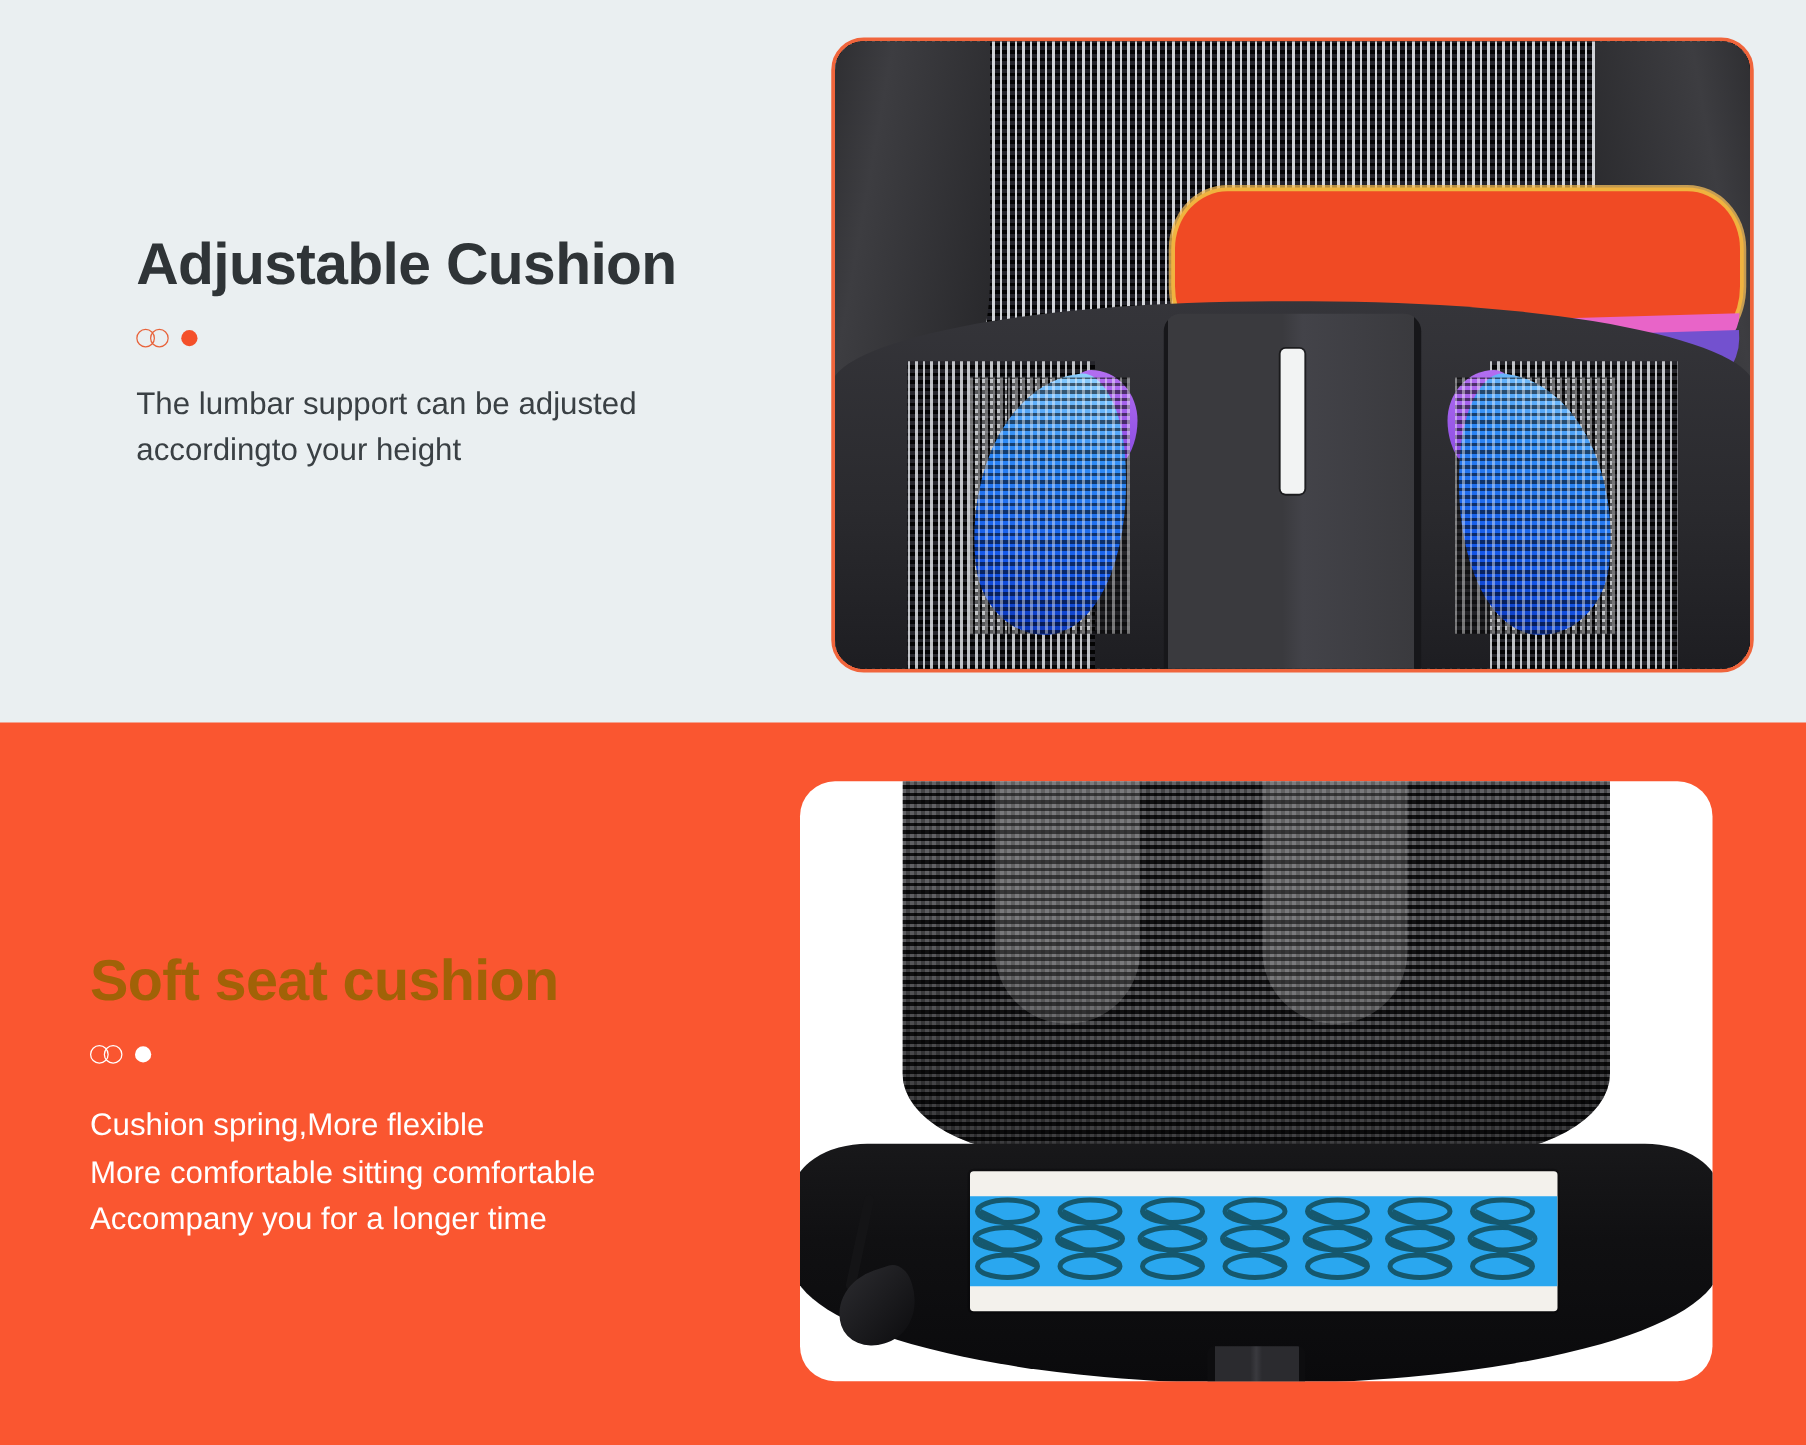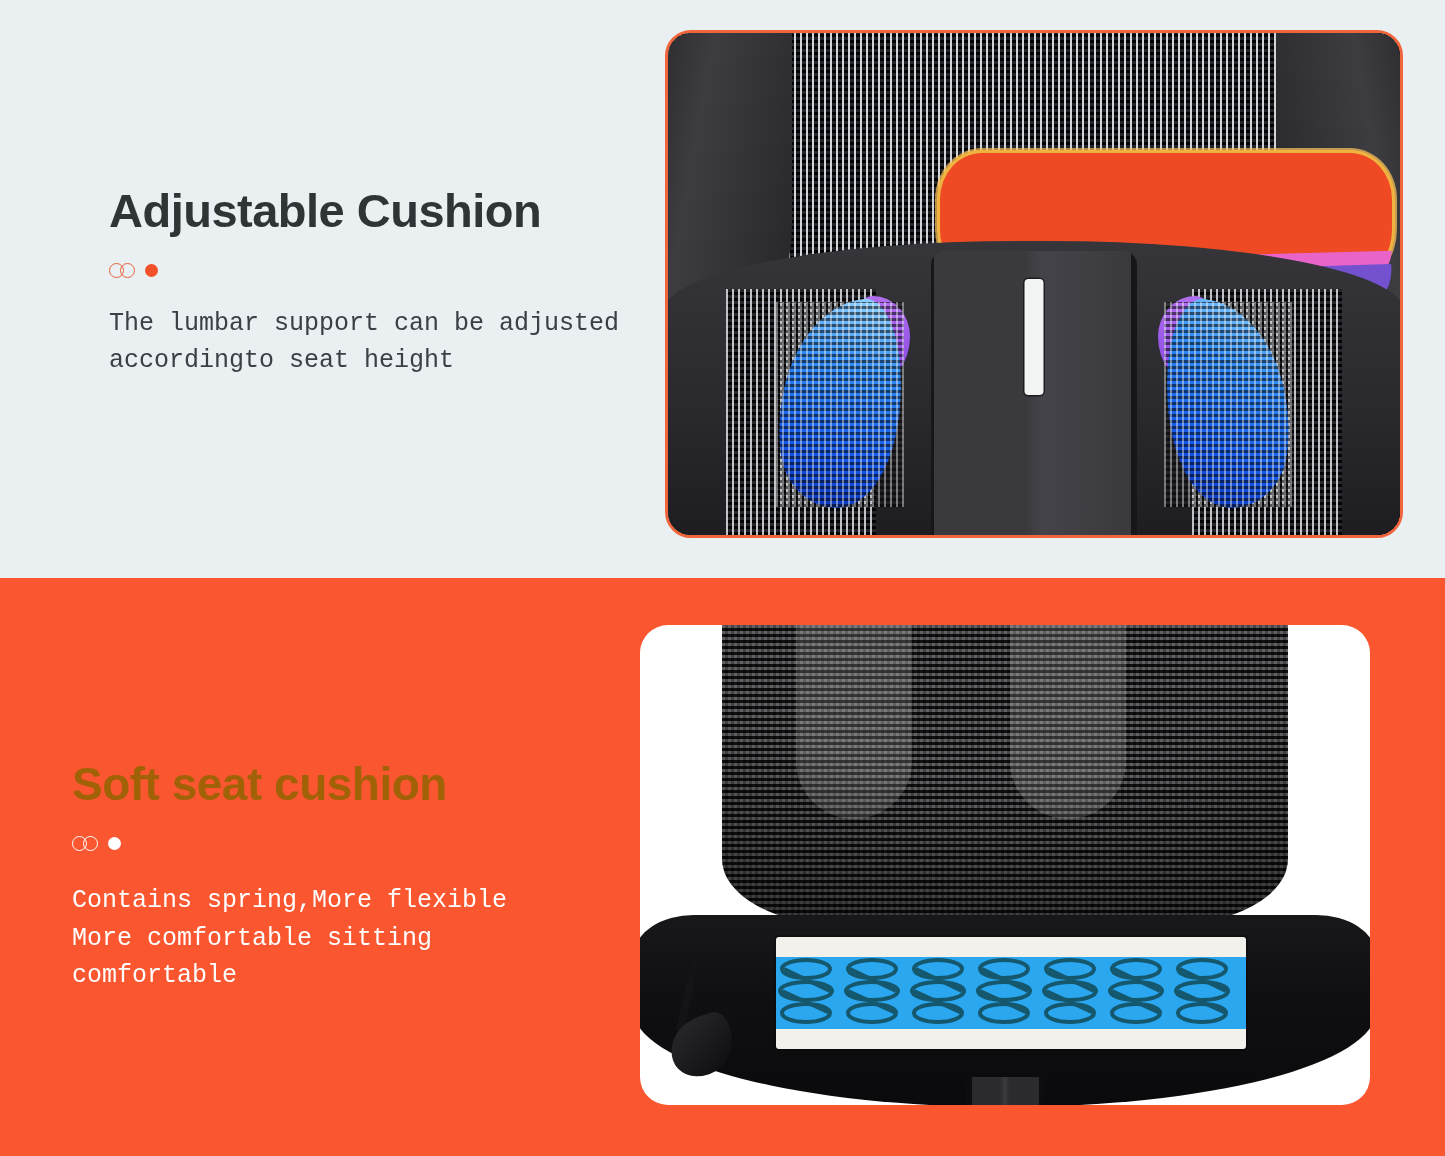--- a/index.html
+++ b/index.html
@@ -50,21 +50,20 @@
   .deco .dot{width:13px;height:13px;border-radius:50%;background:#f4502a;display:block;}
   .copy-bot .deco .rings i{border-color:#ffffff;}
   .copy-bot .deco .dot{background:#ffffff;}
 
   p.body-copy{
     margin:26px 0 0 0;
     font-size:25px;
     line-height:1.48;
     color:#3a4044;
     font-weight:400;
-    font-family:Liberation Mono, monospace;
   }
   .copy-bot p.body-copy{color:#ffffff;margin-top:30px;font-size:25px;line-height:1.5;}
 
   
   .photo-top{
     position:absolute;left:628px;top:30px;width:738px;height:508px;
     border-radius:26px;border:3px solid #f0653c;
     background:#1c1c1e;overflow:hidden;box-sizing:border-box;
   }
   
@@ -249,21 +248,21 @@
     <div class="deco">
       <span class="rings">
         <i class="r1"></i>
           <i class="r2"></i>
       </span>
       <span class="dot"></span>
     </div>
 
     <p class="body-copy">
       <span>The lumbar support can be adjusted</span><br>
-      <span>accordingto seat height</span>
+      <span>accordingto your height</span>
     </p>
   </div>
 
   <div class="photo-top">
     <div class="mesh"></div>
     <div class="mesh-shade"></div>
 
     <div class="frame-l"></div>
     <div class="frame-r"></div>
 
@@ -303,22 +302,23 @@
 
   <div class="deco">
     <span class="rings">
       <i class="r1"></i>
         <i class="r2"></i>
     </span>
     <span class="dot"></span>
   </div>
 
   <p class="body-copy">
-    <span>Contains spring,More flexible</span><br>
+    <span>Cushion spring,More flexible</span><br>
     <span>More comfortable sitting comfortable</span><br>
+    <span>Accompany you for a longer time</span>
   </p>
 </div>
 
 <div class="photo-bot">
   <div class="seat-back">
     <div class="hl a"></div>
     <div class="hl b"></div>
     <div class="shade"></div>
   </div>
 

